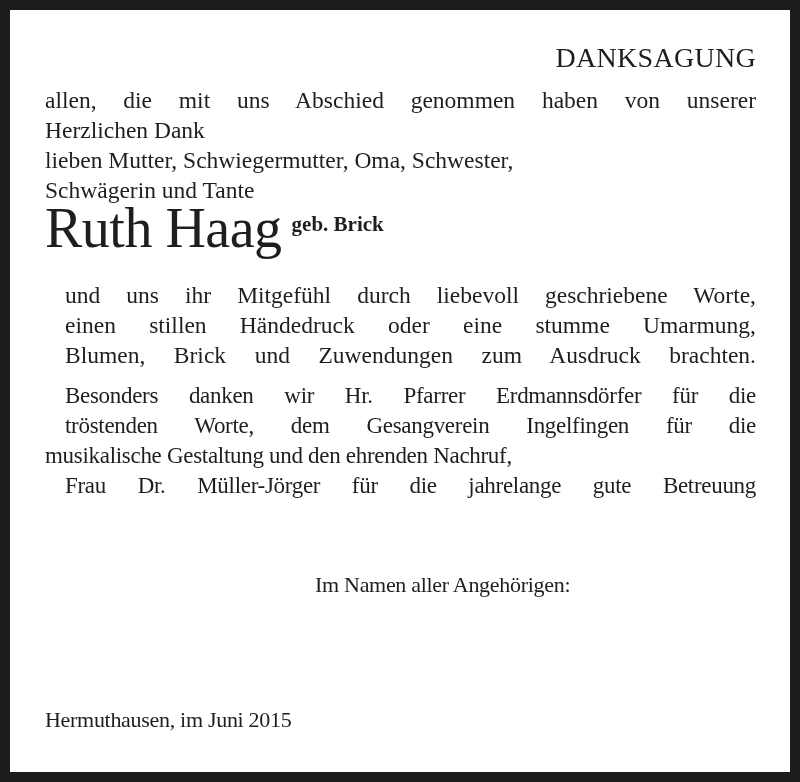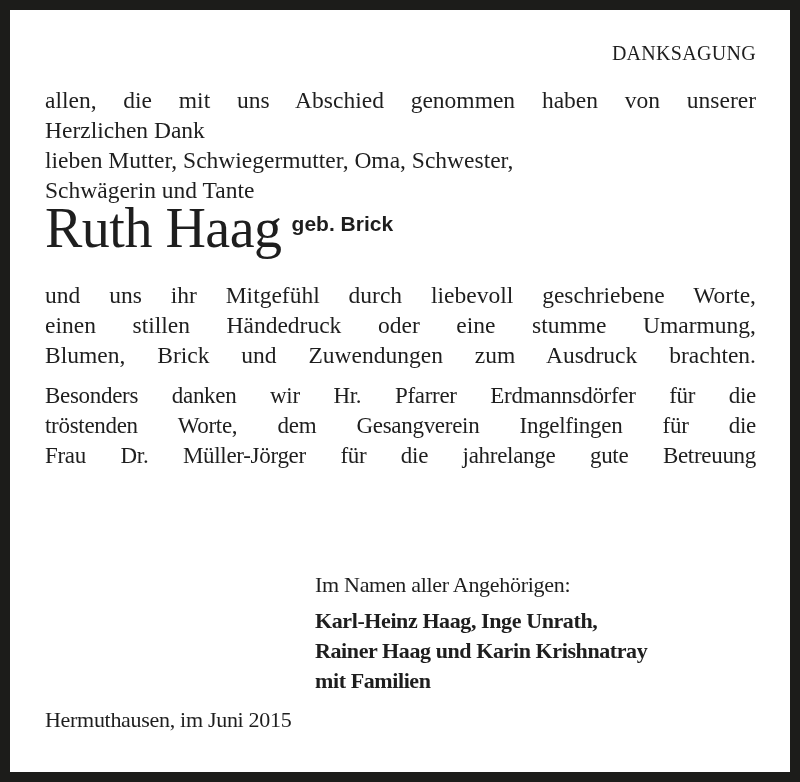--- a/index.html
+++ b/index.html
@@ -19,21 +19,21 @@
     }
     .inner {
       position: absolute;
       left: 35px; top: 0;
       width: 711px;
     }
     .heading {
       position: absolute;
       right: 0; top: 32px;
       font-family: "Liberation Serif", serif;
-      font-size: 20px;
+      font-size: 28px;
       letter-spacing: 0.3px;
       color: #1e1e1e;
     }
     .intro {
       position: absolute;
       left: 0; top: 75px;
       width: 711px;
       font-family: "Liberation Serif", serif;
       font-size: 23.5px;
       line-height: 30px;
@@ -46,36 +46,36 @@
       white-space: nowrap;
     }
     .name {
       font-family: "Liberation Serif", serif;
       font-weight: normal;
       font-size: 56px;
       letter-spacing: -0.5px;
       line-height: 60px;
     }
     .maiden {
-      font-family: Liberation Sans, sans-serif;
+      font-family: Liberation Serif, serif;
       font-weight: bold;
       font-size: 21px;
       margin-left: 10px;
       vertical-align: 16px;
     }
     .para {
       position: absolute;
       left: 0;
       width: 711px;
       font-family: "Liberation Serif", serif;
       font-size: 23.5px;
       line-height: 30px;
     }
     .para .line { display: block; white-space: nowrap; }
-    .para .line.justify { text-align: justify; text-align-last: justify; }
+    .para .line.justify { text-align: justify; text-align-last: justify; margin-left: 20px; }
     .p1 { top: 270px; }
     .p2 { top: 371px; }
     .p2 .line { font-size: 23px; letter-spacing: -0.3px; }
     .signature {
       position: absolute;
       left: 270px; top: 560px;
       font-family: Liberation Serif, serif;
     }
     .sig-intro {
       display: block;
@@ -123,28 +123,24 @@
 
     <div class="para p1">
       <span class="line justify">und uns ihr Mitgefühl durch liebevoll geschriebene Worte,</span>
       <span class="line justify">einen stillen Händedruck oder eine stumme Umarmung,</span>
       <span class="line justify">Blumen, Brick und Zuwendungen zum Ausdruck brachten.</span>
     </div>
 
     <div class="para p2">
       <span class="line justify">Besonders danken wir Hr. Pfarrer Erdmannsdörfer für die</span>
       <span class="line justify">tröstenden Worte, dem Gesangverein Ingelfingen für die</span>
+      <span class="line">musikalische Gestaltung und den ehrenden Nachruf,</span>
       <span class="line justify">Frau Dr. Müller-Jörger für die jahrelange gute Betreuung</span>
     </div>
 
     <div class="signature">
       <span class="sig-intro">Im Namen aller Angehörigen:</span>
-      <span class="sig-names">
-        <span class="line">Karl-Heinz Haag, Inge Unrath,</span>
-        <span class="line">Rainer Haag und Karin Krishnatray</span>
-        <span class="line">mit Familien</span>
-      </span>
     </div>
 
     <div class="place-date">Hermuthausen, im Juni 2015</div>
 
   </div>
 </div>
 
 </body></html>

